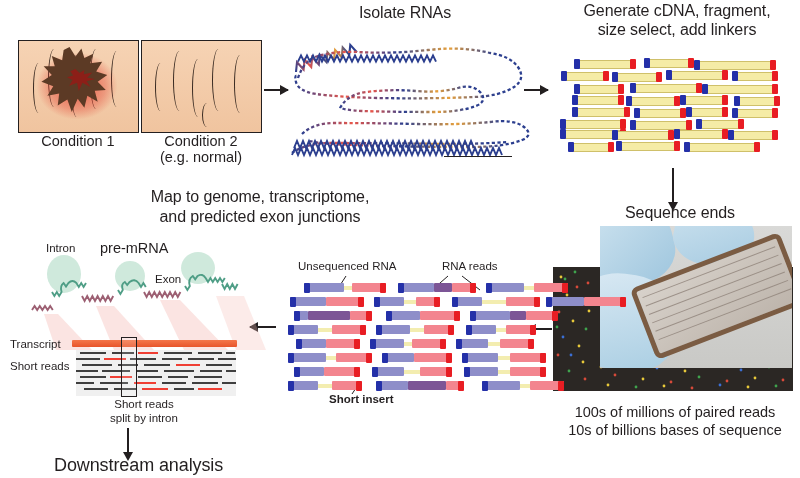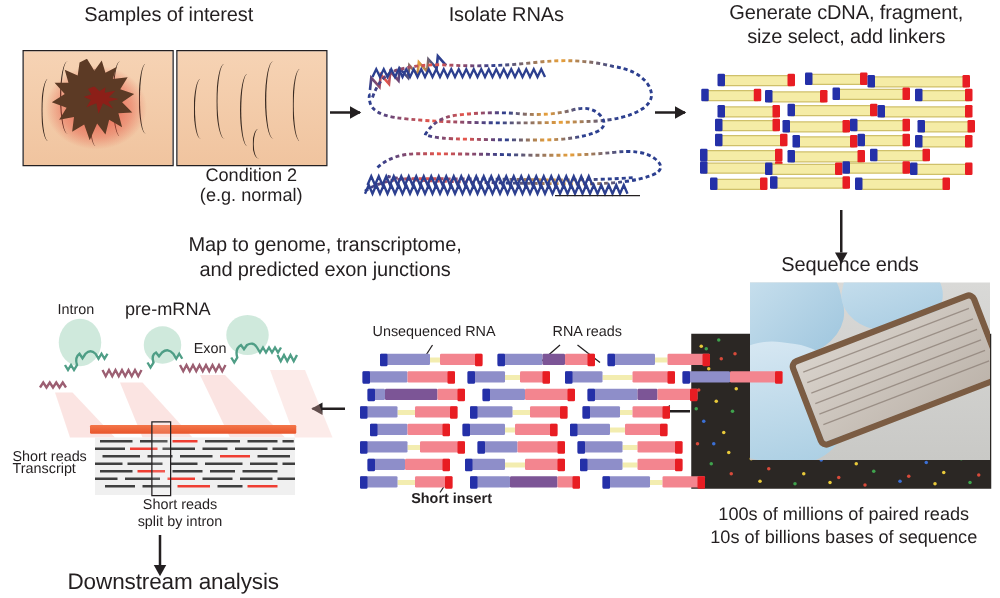--- a/index.html
+++ b/index.html
@@ -64,34 +64,34 @@
   .sread.red{background:#ef3e33;}
   .pileup{position:absolute;background:#f0f0f0;}
   .intronbox{position:absolute;border:1.4px solid #231f20;background:rgba(255,255,255,.15);}
   .underline{position:absolute;height:1.3px;background:#231f20;}
 </style>
 </head>
 <body>
 
 <div class="stage">
 
-  <div class="lbl hdr c" style="left:10px;top:4px;width:250px;">Samples of interest</div>
 
   <div class="tissue" style="left:18px;top:40px;width:119px;height:91px;">
     <div class="hair" style="left:14px;top:22px;width:10px;height:50px;border-radius:60% 0 0 60%;"></div>
     <div class="hair" style="left:29px;top:8px;width:11px;height:58px;border-radius:60% 0 0 60%;"></div>
     <div class="hair" style="left:52px;top:14px;width:10px;height:62px;border-radius:60% 0 0 60%;"></div>
     <div class="hair" style="left:71px;top:8px;width:11px;height:60px;border-radius:60% 0 0 60%;"></div>
     <div class="hair" style="left:92px;top:10px;width:10px;height:56px;border-radius:60% 0 0 60%;"></div>
     <div class="halo" style="left:6px;top:2px;width:104px;height:86px;"></div>
     <div class="tumor" style="left:18px;top:6px;width:74px;height:74px;
          clip-path:polygon(44% 0%,52% 13%,60% 2%,64% 15%,76% 9%,72% 22%,88% 20%,80% 33%,95% 38%,82% 47%,93% 58%,78% 59%,82% 74%,68% 66%,64% 82%,55% 70%,47% 88%,41% 71%,28% 79%,30% 63%,14% 66%,22% 53%,6% 47%,20% 38%,9% 26%,24% 26%,20% 12%,34% 18%,36% 4%);"></div>
     <div class="tumor" style="left:48px;top:28px;width:28px;height:22px;background:#8c1f18;
          clip-path:polygon(30% 0%,45% 18%,62% 4%,60% 24%,90% 16%,72% 40%,100% 46%,70% 56%,84% 82%,55% 62%,42% 100%,36% 62%,8% 76%,20% 50%,0% 38%,22% 30%,12% 10%);"></div>
   </div>
+  <div class="lbl c" style="left:13px;top:133px;width:130px;">Condition 1</div>
 
   <div class="tissue" style="left:141px;top:40px;width:119px;height:91px;">
     <div class="hair" style="left:13px;top:22px;width:10px;height:48px;border-radius:60% 0 0 60%;"></div>
     <div class="hair" style="left:31px;top:10px;width:12px;height:60px;border-radius:60% 0 0 60%;"></div>
     <div class="hair" style="left:50px;top:18px;width:11px;height:58px;border-radius:60% 0 0 60%;"></div>
     <div class="hair" style="left:70px;top:8px;width:12px;height:62px;border-radius:60% 0 0 60%;"></div>
     <div class="hair" style="left:92px;top:14px;width:11px;height:58px;border-radius:60% 0 0 60%;"></div>
     <div class="hair" style="left:60px;top:62px;width:9px;height:24px;border-radius:60% 0 0 60%;"></div>
   </div>
   <div class="lbl c" style="left:136px;top:133px;width:130px;">Condition 2</div>
@@ -570,21 +570,21 @@
       <path stroke="#4f9e86" d="M88,38 l2.4,4 l2.4,-4 q-2,-6 2,-8 l2.4,3 l2.4,-3 q5,-4 9,1
                l2.4,4 l2.4,-4 l2.4,4"></path>
       <path stroke="#9c5f72" d="M114,40 l2.6,5 l2.6,-5 l2.6,5 l2.6,-5 l2.6,5 l2.6,-5 l2.6,5 l2.6,-5
                l2.6,5 l2.6,-5 l2.6,5 l2.6,-5 l2.6,5 l2.6,-5"></path>
       <path stroke="#4f9e86" d="M155,34 l2.4,4 l2.4,-4 q-2,-7 3,-10 l2.4,3.4 l2.4,-3.4 q5,-3 8,2
                l2.4,4 l2.4,-4 l2.4,4 l2.4,-4 l2.4,4 l2.4,-4 l2.4,4 l2.4,-4"></path>
       <path stroke="#4f9e86" d="M192,32 l2.6,5 l2.6,-5 l2.6,5 l2.6,-5 l2.6,5 l2.6,-5"></path>
     </g>
   </svg>
 
-  <div class="lbl small" style="left:10px;top:338px;margin-top:31px;">Transcript</div>
+  <div class="lbl small" style="left:10px;top:338px;">Transcript</div>
   <div class="lbl small" style="left:10px;top:360px;">Short reads</div>
 
   <div class="transcript" style="left:72px;top:340px;width:165px;"></div>
 
   <div class="pileup" style="left:76px;top:350px;width:160px;height:46px;">
     <div class="sread" style="left:4px;top:2px;width:26px;"></div>
     <div class="sread" style="left:36px;top:2px;width:22px;"></div>
     <div class="sread red" style="left:62px;top:2px;width:20px;"></div>
     <div class="sread" style="left:88px;top:2px;width:28px;"></div>
     <div class="sread" style="left:122px;top:2px;width:24px;"></div>

